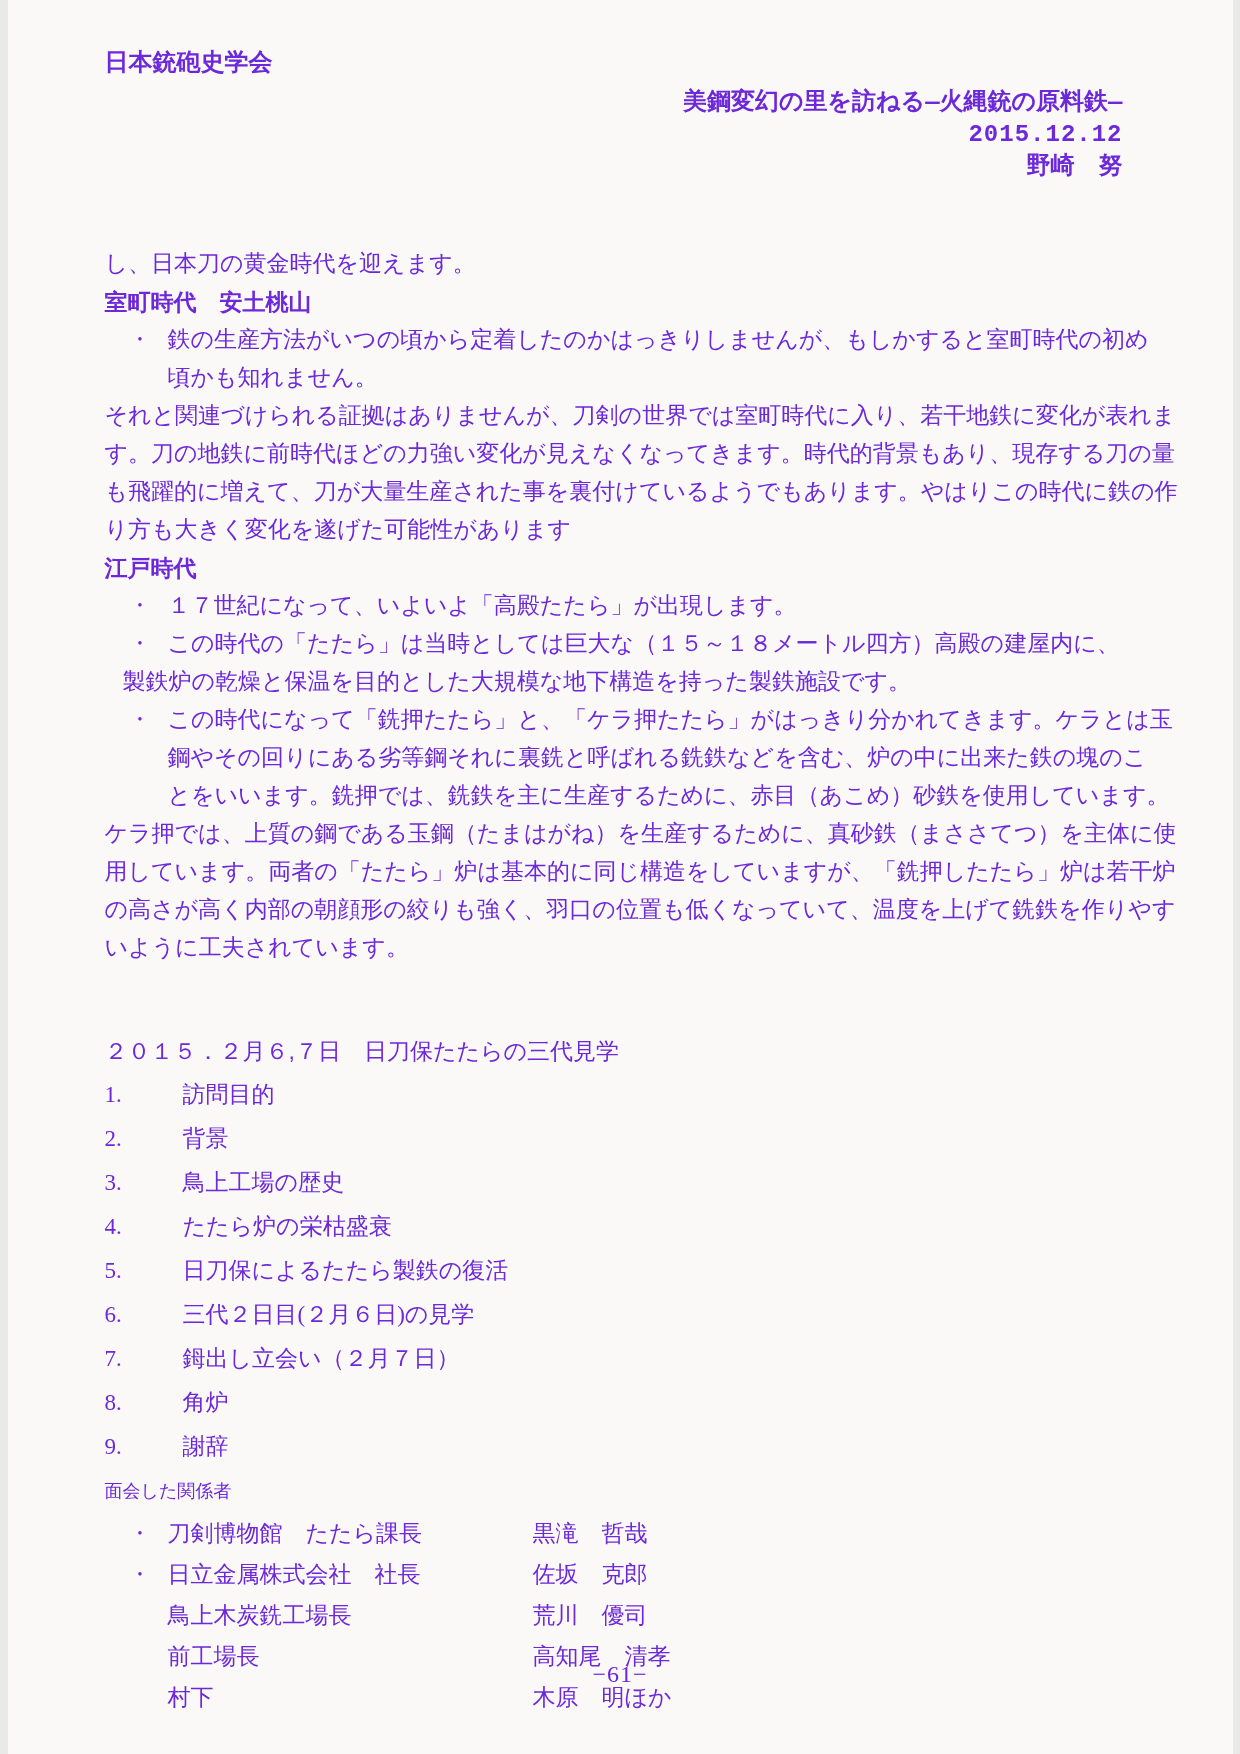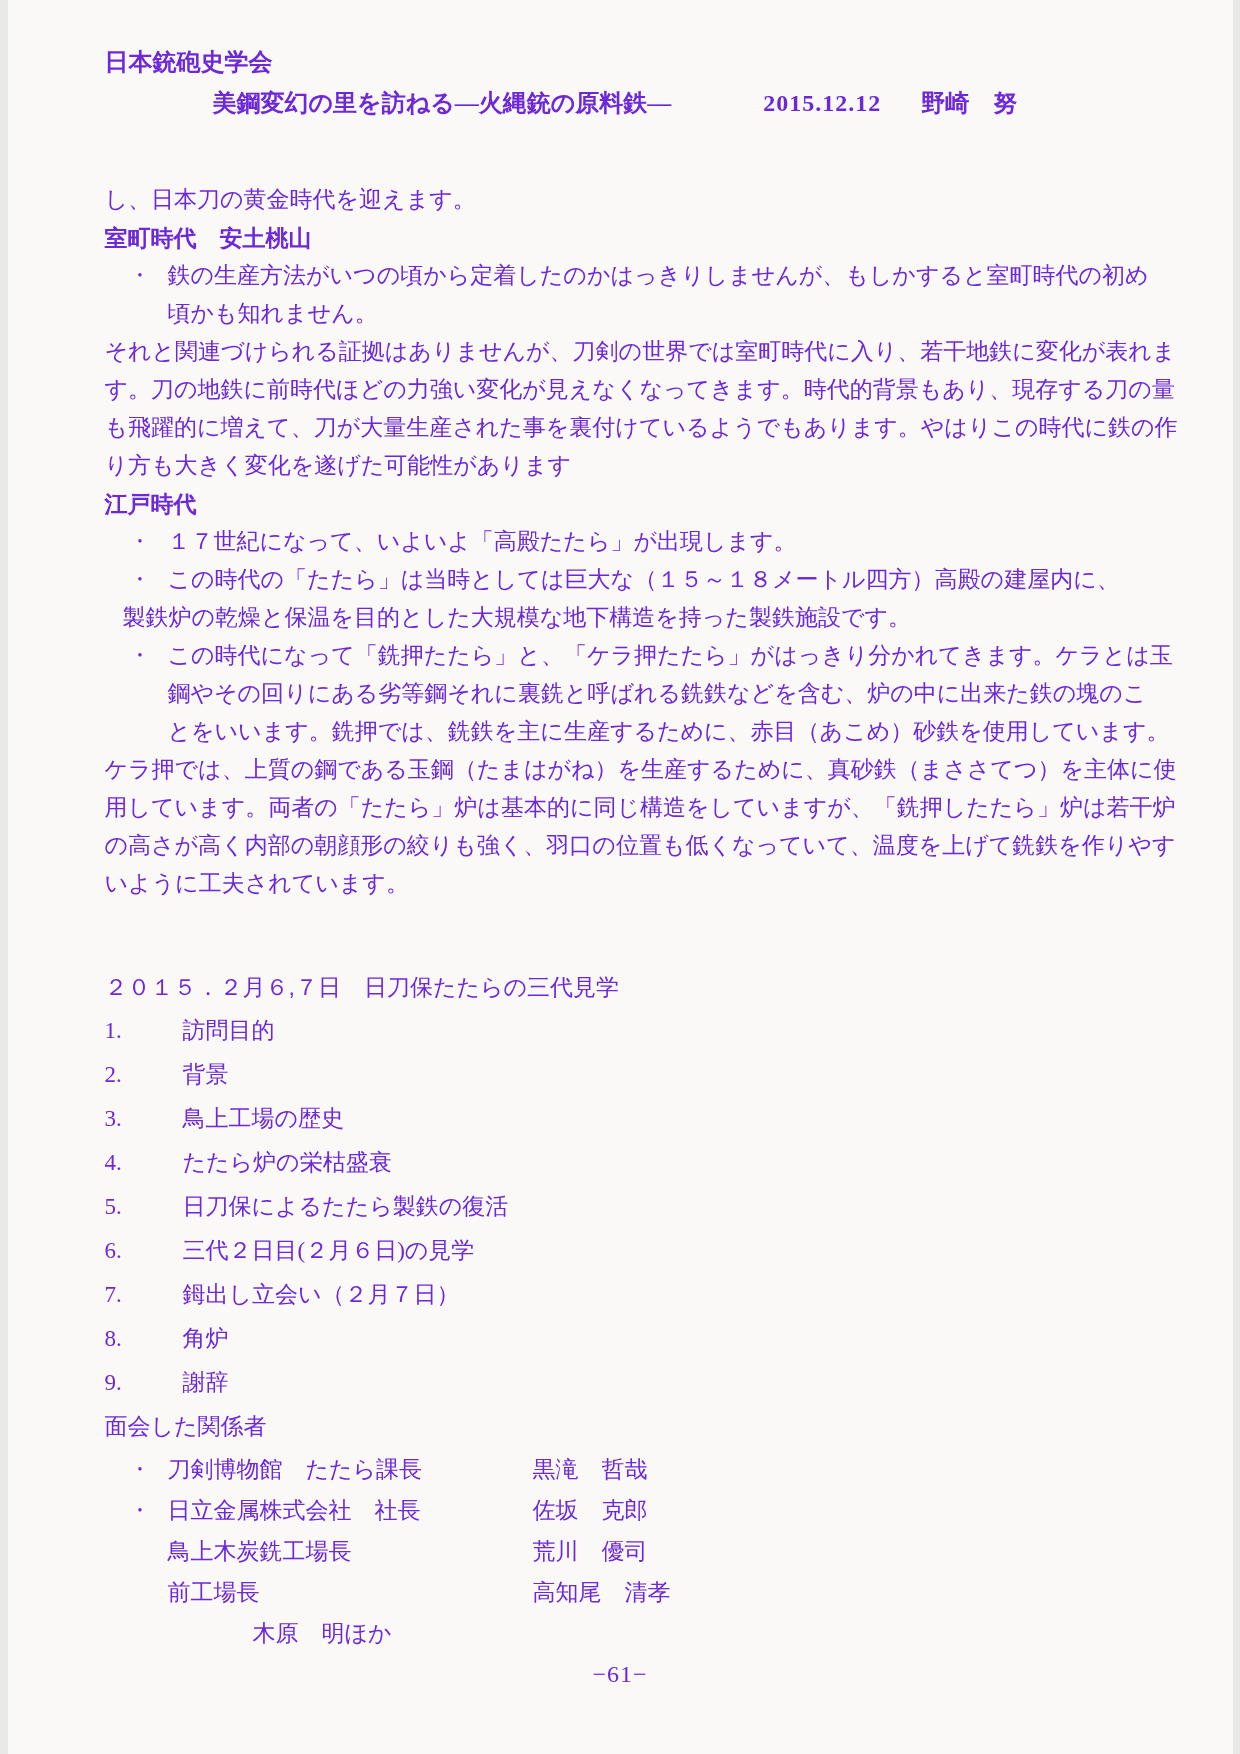--- a/index.html
+++ b/index.html
@@ -13,22 +13,22 @@
     padding:46px 110px 0 97px;
     overflow:hidden;
   }
   
   .hdr-society{
     font-family:"Liberation Sans","DejaVu Sans",sans-serif;
     font-weight:bold;font-size:24px;line-height:32px;
   }
   .hdr-line2{
     display:flex;align-items:flex-end;
-    font-family:Liberation Serif, serif;
-    font-weight:bold;font-size:24px;line-height:32px;margin-top:9px;
+    font-family:Liberation Mono, monospace;
+    font-weight:bold;font-size:24px;line-height:32px;margin-top:9px;flex-direction:column;
   }
   .hdr-title{margin-left:108px;}
   .hdr-date{margin-left:92px;letter-spacing:1px;}
   .hdr-author{margin-left:40px;}
   
   .body-block{margin-top:62px;}
   .line{font-size:23px;line-height:38px;white-space:nowrap;}
   .line.h{
     font-family:Liberation Sans, sans-serif;
     font-weight:bold;
@@ -40,21 +40,21 @@
     width:30px;margin-left:33px;flex:none;
     font-size:14px;line-height:38px;
   }
   
   .itin-heading{
     font-family:"Liberation Sans","DejaVu Sans",sans-serif;
     font-weight:normal;font-size:23px;line-height:44px;margin-top:62px;
   }
   .itin-row{display:flex;font-size:23px;line-height:44px;}
   .itin-num{width:78px;flex:none;}
-  .att-heading{font-size:23px;line-height:44px;}
+  .att-heading{font-size:18px;line-height:44px;}
   
   .att-row{display:flex;font-size:23px;line-height:41px;}
   .att-bullet{
     width:63px;flex:none;box-sizing:border-box;padding-left:33px;
     font-size:14px;line-height:41px;
   }
   .att-role{width:280px;flex:none;}
   .att-role.right{}
   .att-name{margin-left:85px;}
   
@@ -168,19 +168,20 @@
       <span class="att-role right">鳥上木炭銑工場長</span>
       <span class="att-name">荒川　優司</span>
     </div>
     <div class="att-row">
       <span class="att-bullet"></span>
       <span class="att-role right">前工場長</span>
       <span class="att-name">高知尾　清孝</span>
     </div>
     <div class="att-row">
       <span class="att-bullet"></span>
+      <span class="att-role right">村下</span>
       <span class="att-name">木原　明ほか</span>
     </div>
   </div>
 
   <div class="footer">−61−</div>
 
 </div>
 
 </body></html>

